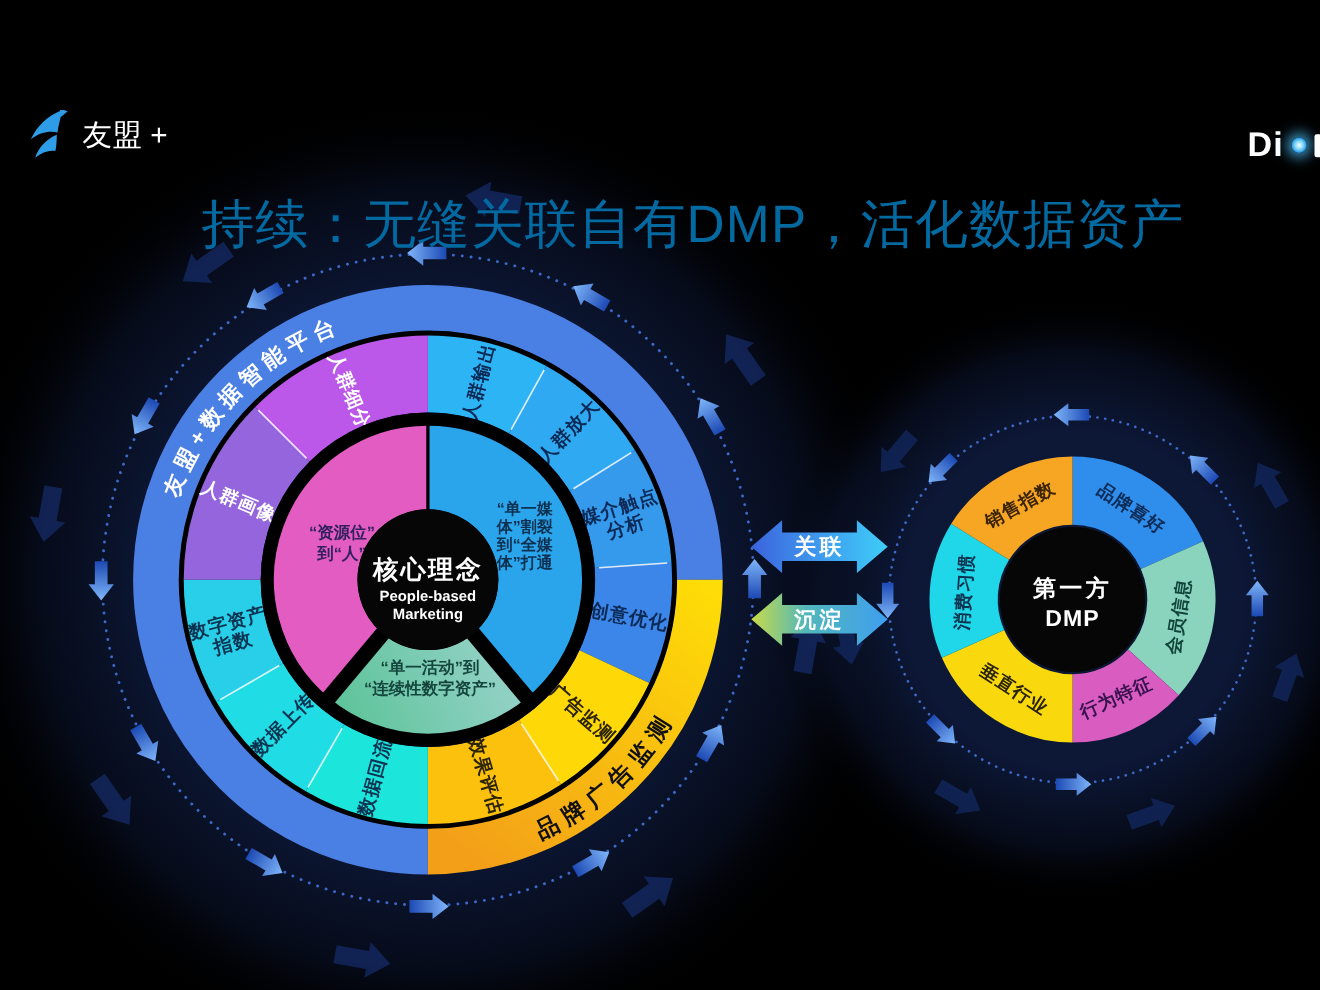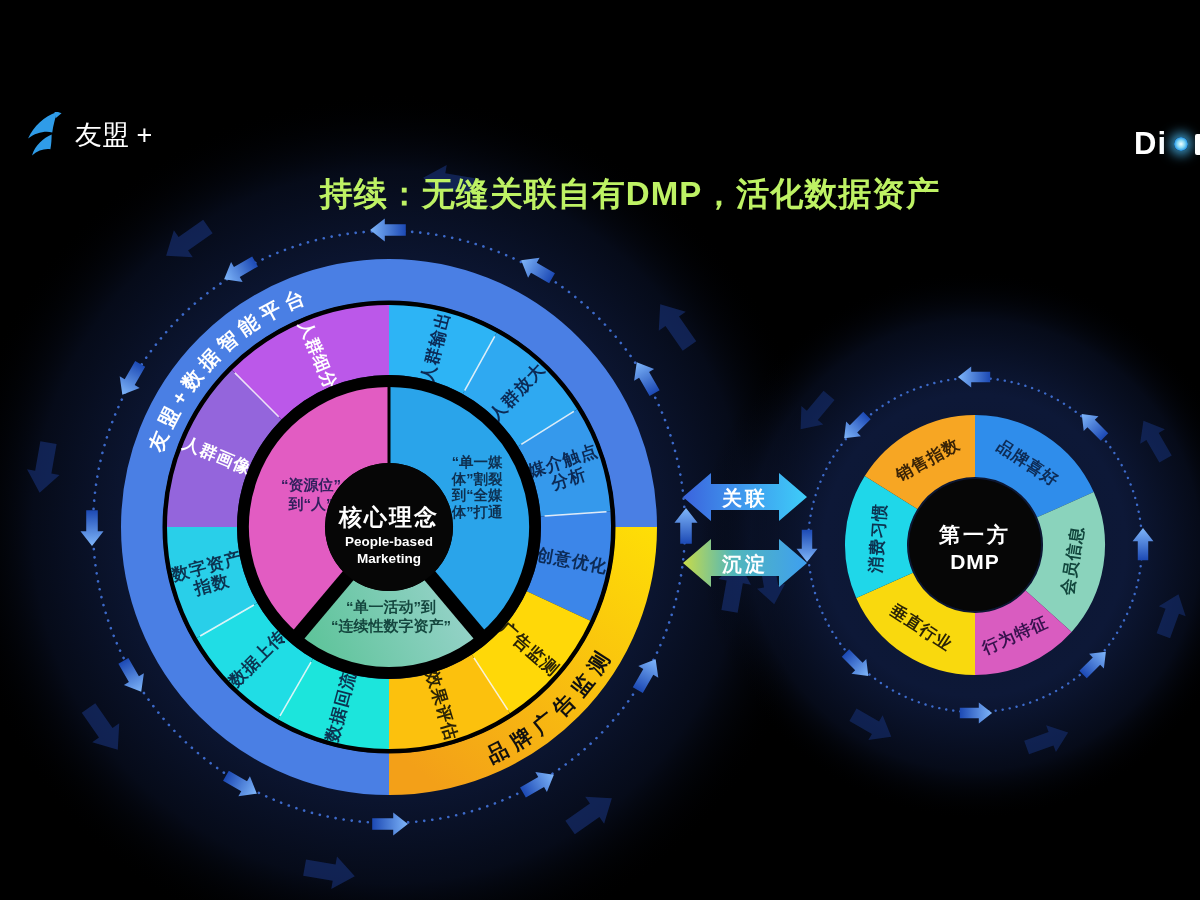--- a/index.html
+++ b/index.html
@@ -1,22 +1,22 @@
 <!DOCTYPE html>
 <html><head>
 <meta charset="utf-8">
 <style>
   html,body{margin:0;padding:0;background:#000;}
   #stage{position:relative;width:1200px;height:900px;background:#000;overflow:hidden;
          font-family:"Liberation Sans","DejaVu Sans",sans-serif;}
   #scene{position:absolute;left:0;top:0;}
   svg text{font-family:"Liberation Sans","DejaVu Sans",sans-serif;}
   .page-title{position:absolute;top:172px;left:60px;width:1140px;text-align:center;
-    color:#bef264;font-size:33px;font-weight:700;letter-spacing:1px;white-space:nowrap;}
-  .brand{position:absolute;display:flex;align-items:center;color:#fff;margin-top:12px;}
+    color:#0369a1;font-size:48px;font-weight:400;letter-spacing:1px;white-space:nowrap;}
+  .brand{position:absolute;display:flex;align-items:center;color:#fff;}
   .brand-left{left:20px;top:100px;gap:9px;font-size:27px;font-weight:500;}
   .brand-left .bird{width:46px;height:46px;}
   .brand-right{right:0;top:114px;gap:7px;font-size:31px;font-weight:700;letter-spacing:1px;}
   .glow-dot{width:14px;height:14px;border-radius:50%;
     background:radial-gradient(circle,#f2ffff 0%,#7fd4f2 40%,#2f9ce8 65%,rgba(47,156,232,0) 100%);
     box-shadow:0 0 12px 4px rgba(73,184,240,.85);}
   .logo-sliver{width:12px;height:21px;background:#fff;border-radius:2px;margin-right:-7px;}
 </style>
 </head>
 <body>

